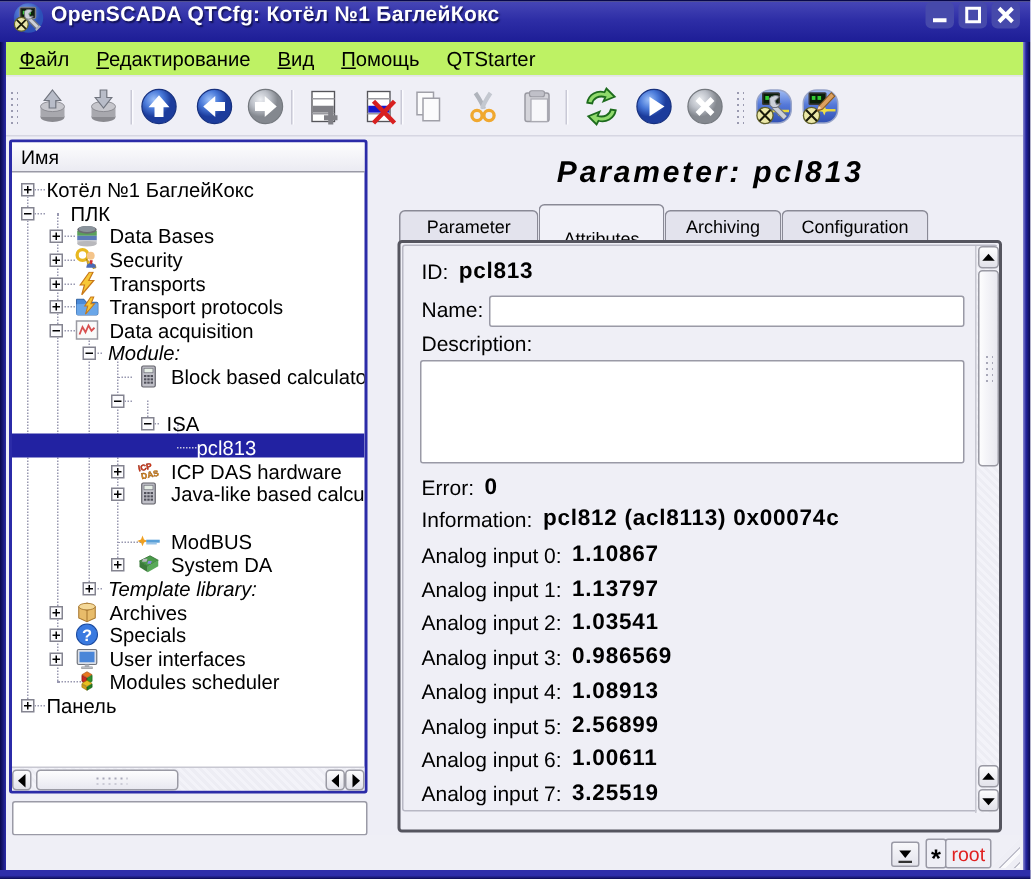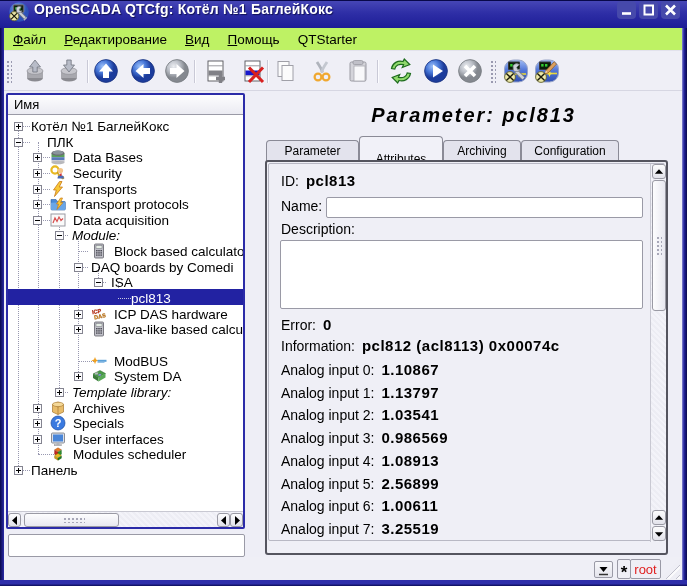--- a/index.html
+++ b/index.html
@@ -356,21 +356,20 @@
             <rect x="9.4" y="9.2" width="1.6" height="1.4"></rect>
             <rect x="5" y="11.4" width="1.6" height="1.4"></rect>
             <rect x="7.2" y="11.4" width="1.6" height="1.4"></rect>
             <rect x="9.4" y="11.4" width="1.6" height="1.4"></rect>
           </g>
         </svg>
         <span style="">Block based calculator</span>
       </div>
 <div class="row" style="top:143px;left:66px">
         <span class="exp"></span>
-        <span style="margin-left:8px">DAQ boards by Comedi</span>
       </div>
 <div class="row" style="top:158px;left:86px">
         <span class="exp"></span>
         <span style="margin-left:8px">ISA</span>
       </div>
 <div class="sel" style="top:173px"></div>
       <div style="position:absolute;left:110px;top:182px;width:13px;border-top:1px dotted #c8c8e0;z-index:3"></div>
 <div class="row" style="top:174px;left:106px">
         <span style="width:9px;flex:none"></span>
         <span class="sel-t" style="margin-left:8px">pcl813</span>

